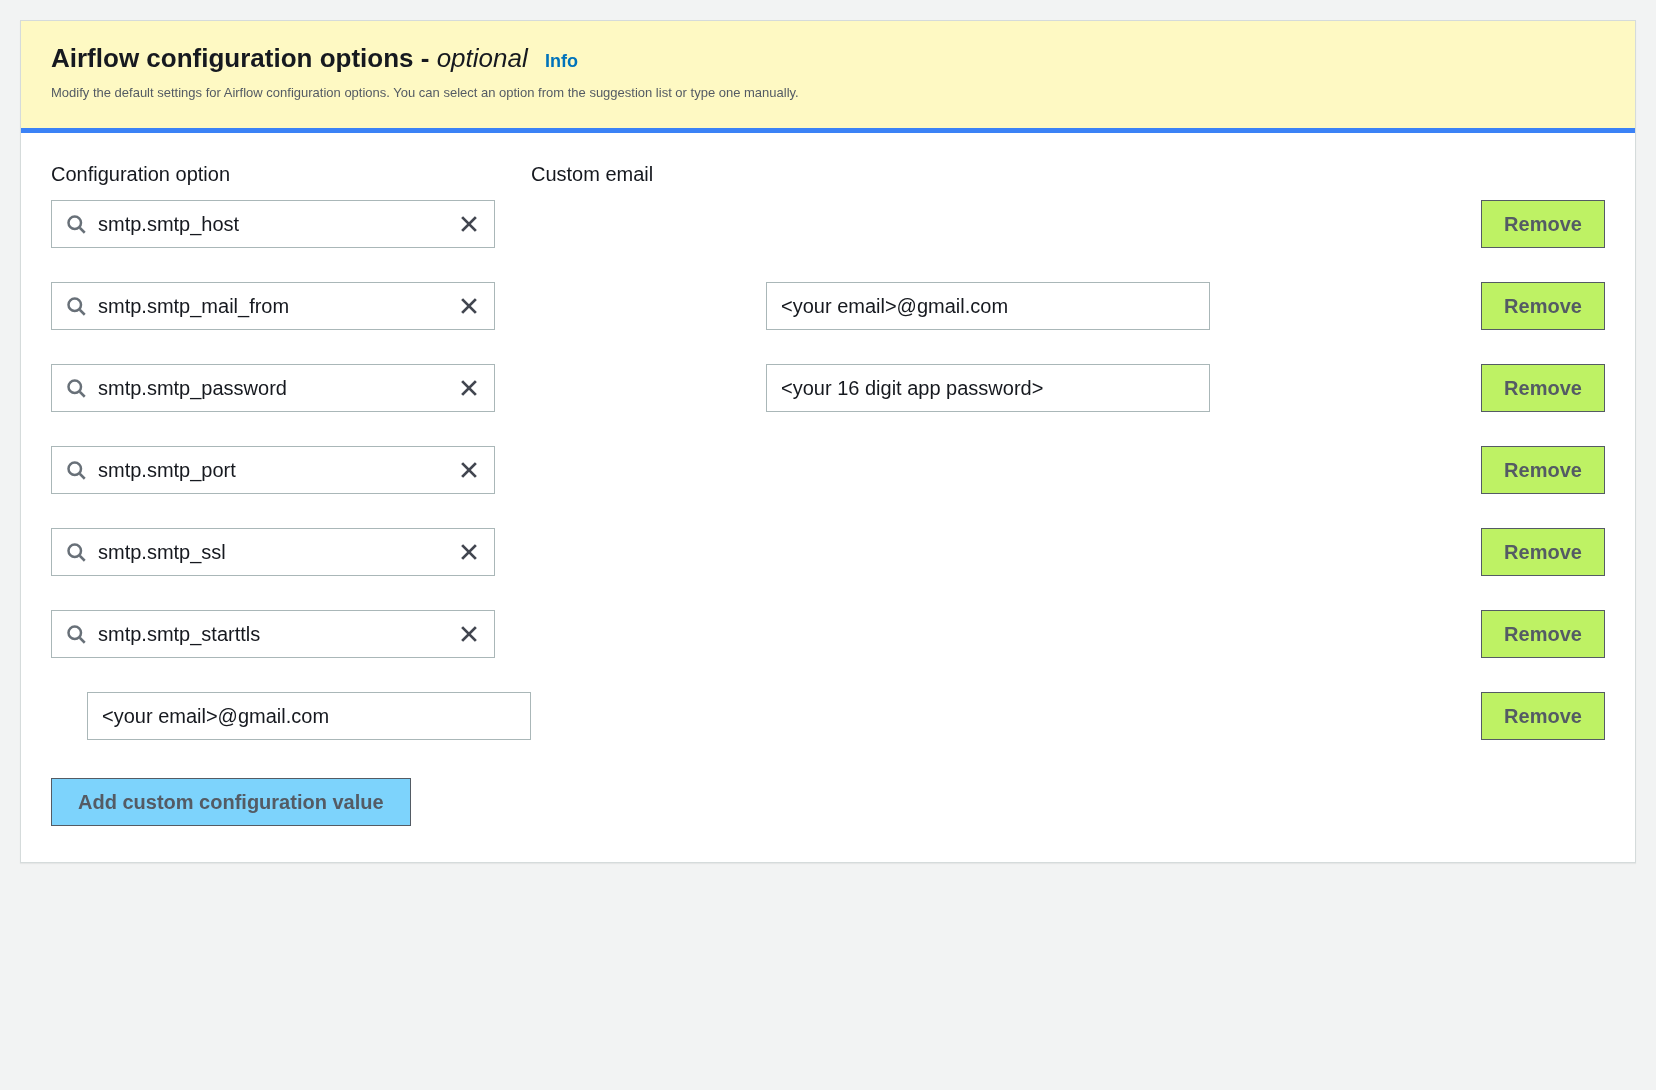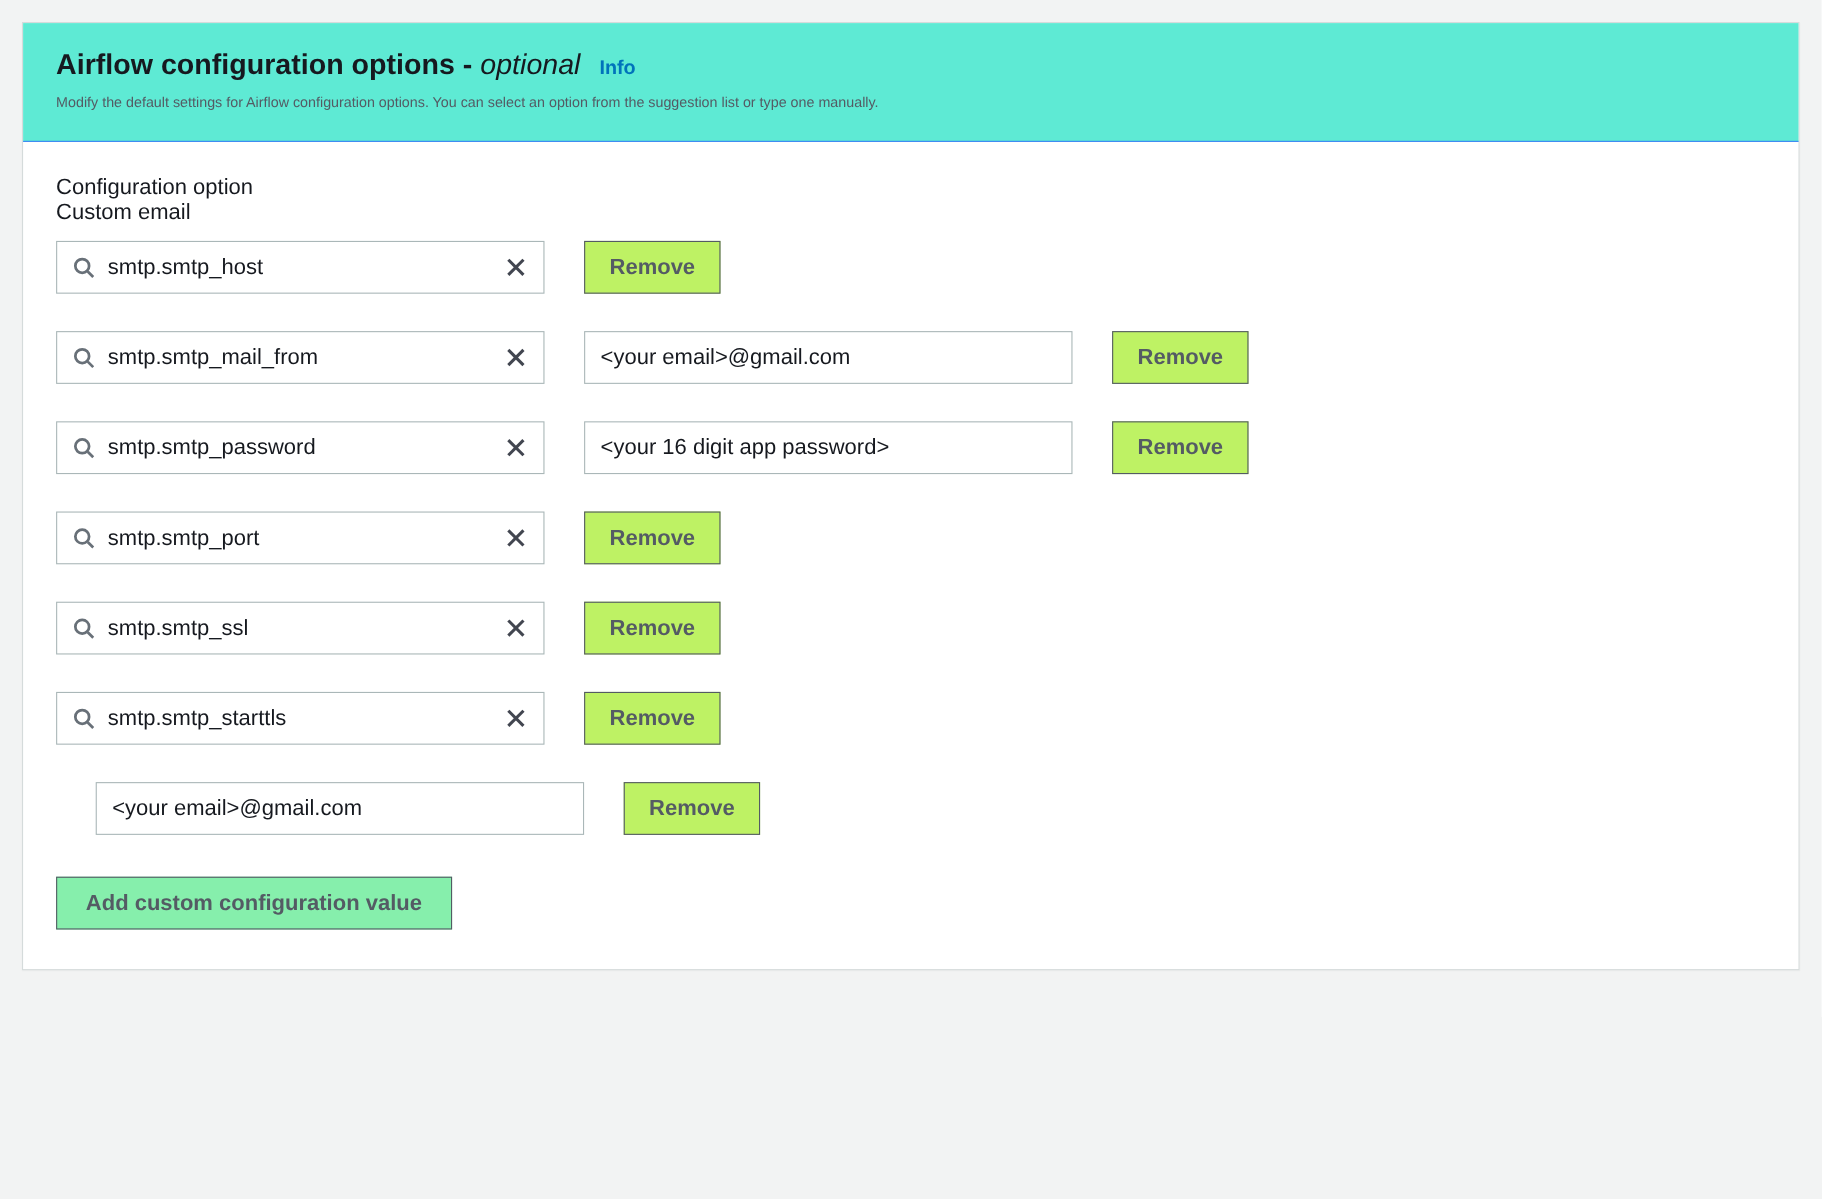--- a/index.html
+++ b/index.html
@@ -10,22 +10,22 @@
     color: #16191f;
     width: 1656px;
   }
   .panel {
     background: #fff;
     border: 1px solid #d5dbdb;
     box-shadow: 0 1px 1px rgba(0,0,0,0.05);
   }
   .panel-header {
     padding: 22px 30px 26px 30px;
-    border-bottom: 1px solid #3b82f6;
-    background: #5eead4;
+    border-bottom: 5px solid #3b82f6;
+    background: #fef9c3;
   }
   .panel-title {
     font-size: 26px;
     font-weight: 700;
     color: #16191f;
     display: inline;
   }
   .panel-title .optional {
     font-style: italic;
     font-weight: 400;
@@ -42,33 +42,33 @@
     font-size: 13px;
     color: #545b64;
     line-height: 1.4;
   }
   .panel-body {
     padding: 30px 30px 36px 30px;
   }
   .columns-header {
     display: flex;
     margin-bottom: 14px;
-    flex-direction: column;
   }
   .col-label {
     font-size: 20px;
     color: #16191f;
   }
   .col-left { width: 480px; }
   .col-right { flex: 1; }
   .config-row {
     display: flex;
     align-items: stretch;
     gap: 0;
     margin-bottom: 34px;
+    justify-content: space-between;
   }
   .option-field {
     display: flex;
     align-items: center;
     border: 1px solid #aab7b8;
     background: #fff;
     height: 48px;
     width: 444px;
     padding: 0 14px;
   }
@@ -111,21 +111,21 @@
     color: #545b64;
     font-size: 20px;
     font-weight: 700;
     cursor: pointer;
     display:flex;
     align-items:center;
     justify-content:center;
   }
   .add-btn {
     height: 48px;
-    background: #86efac;
+    background: #7dd3fc;
     border: 1px solid #545b64;
     color: #545b64;
     font-size: 20px;
     font-weight: 700;
     padding: 0 26px;
     cursor: pointer;
     margin-top: 4px;
   }
 </style>
 </head>

